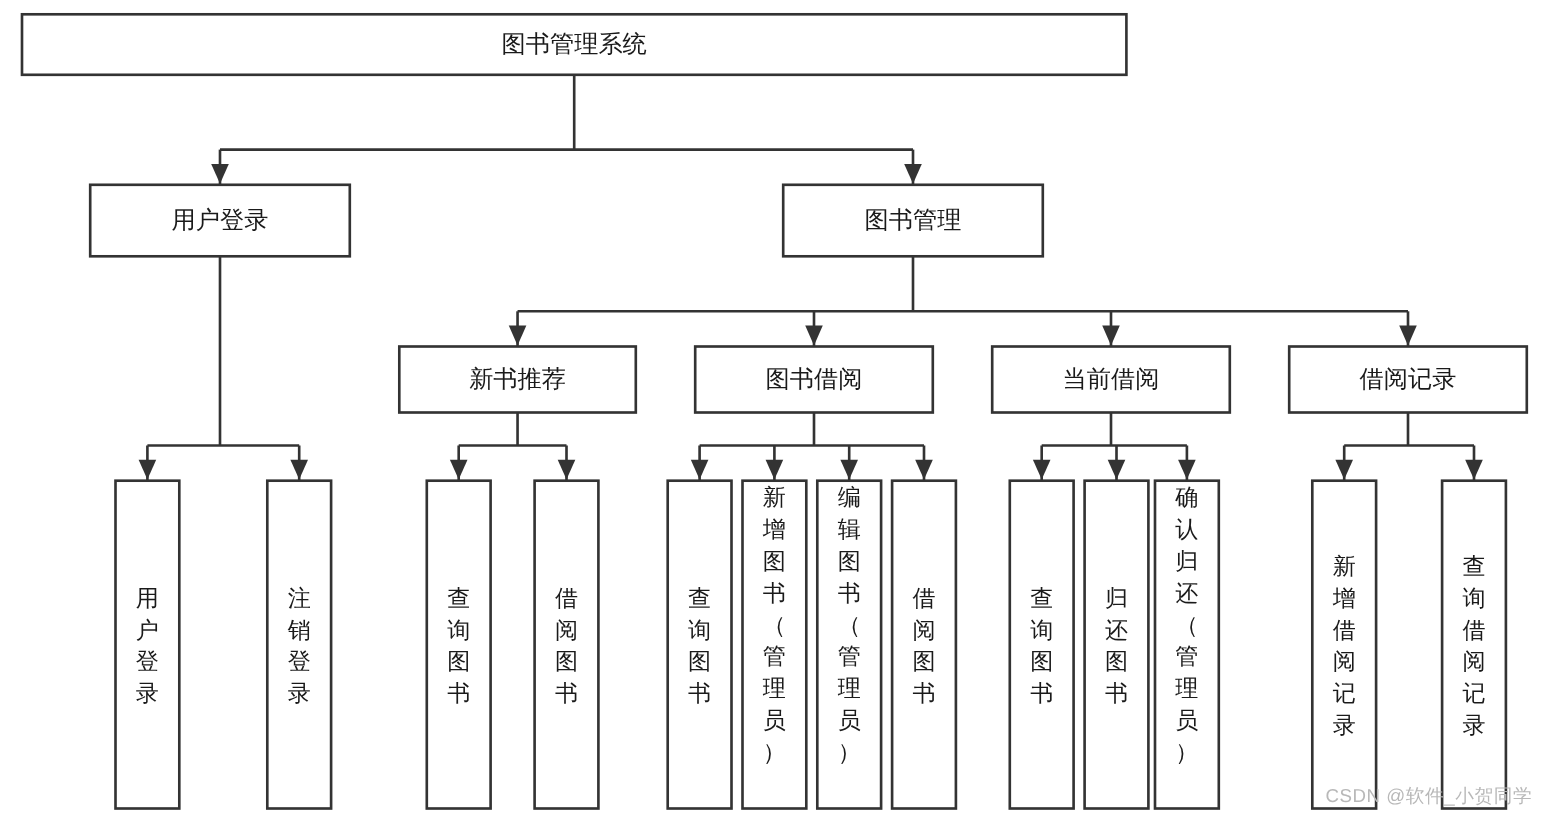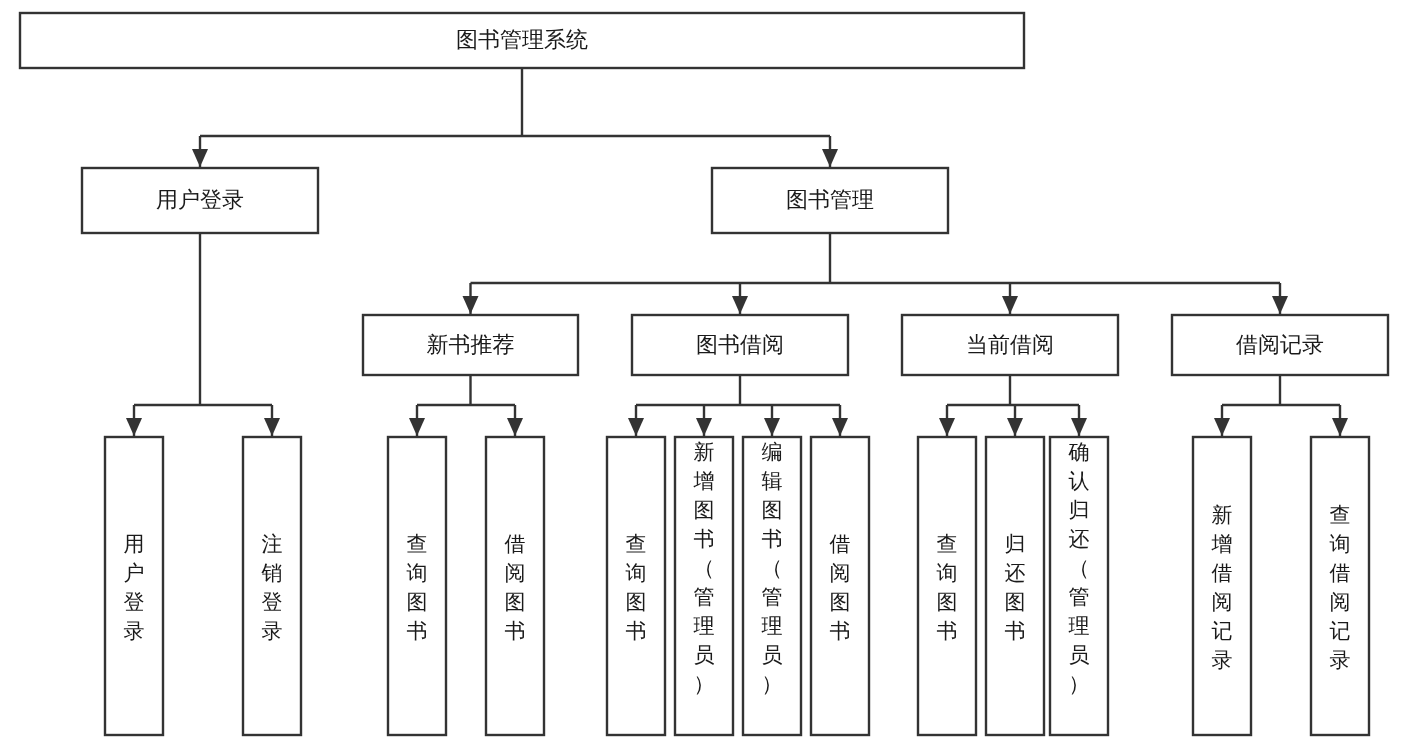--- a/index.html
+++ b/index.html
@@ -216,13 +216,14 @@
         <g class="node">
           <rect x="1193" y="437" width="58" height="298" rx="0" class="node-box"></rect>
           <text x="1222" y="0" class="node-label-v"><tspan x="1222" y="521.62">新</tspan><tspan x="1222" y="550.62">增</tspan><tspan x="1222" y="579.62">借</tspan><tspan x="1222" y="608.62">阅</tspan><tspan x="1222" y="637.62">记</tspan><tspan x="1222" y="666.62">录</tspan></text>
         </g>
         <g class="node">
           <rect x="1311" y="437" width="58" height="298" rx="0" class="node-box"></rect>
           <text x="1340" y="0" class="node-label-v"><tspan x="1340" y="521.62">查</tspan><tspan x="1340" y="550.62">询</tspan><tspan x="1340" y="579.62">借</tspan><tspan x="1340" y="608.62">阅</tspan><tspan x="1340" y="637.62">记</tspan><tspan x="1340" y="666.62">录</tspan></text>
         </g>
       </g>
     </svg>
+  <div class="watermark">CSDN @软件_小贺同学</div>
 </div>
 
 </body></html>

